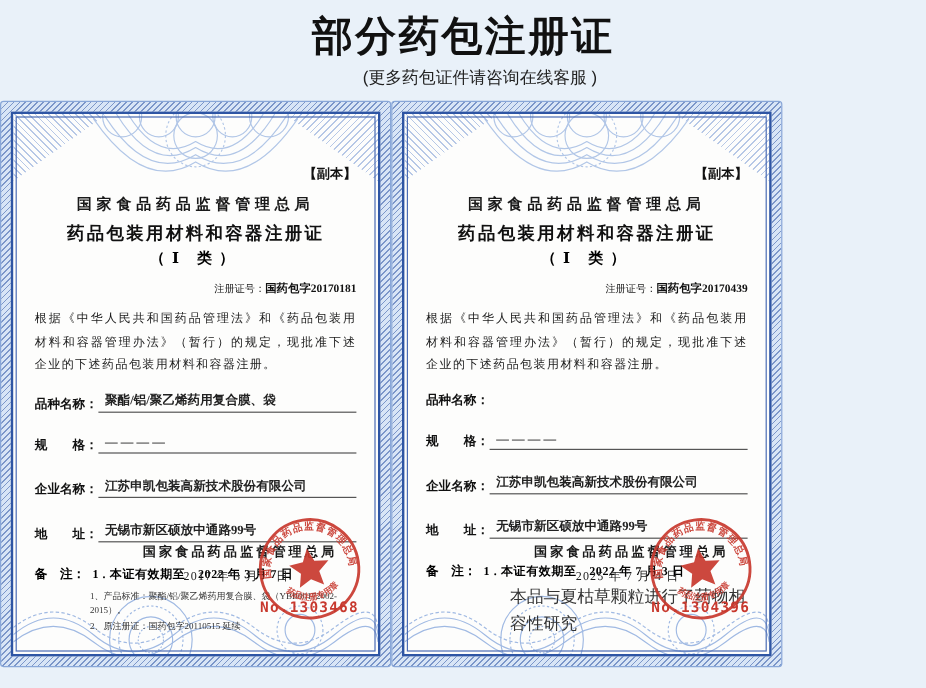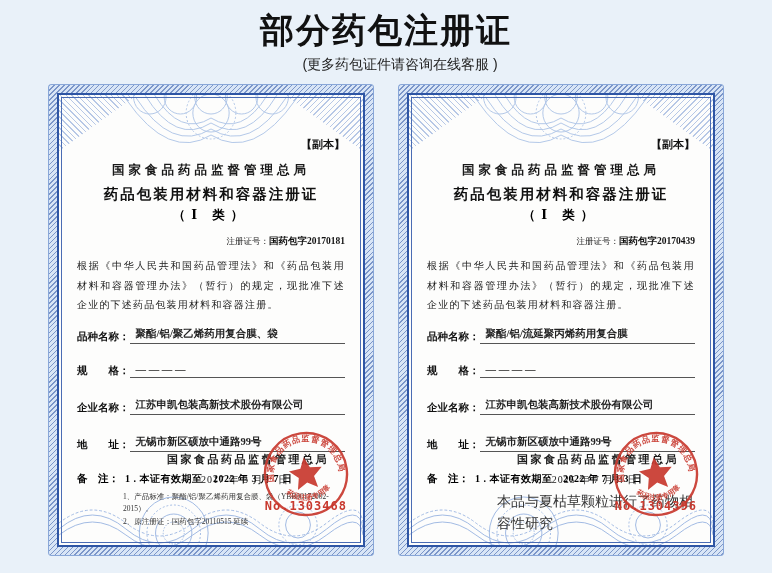--- a/index.html
+++ b/index.html
@@ -6,21 +6,21 @@
   html,body { width:772px; height:573px; }
   body {
     background:#e9f1f9;
     font-family:"Liberation Sans","DejaVu Sans",sans-serif;
     overflow:hidden;
   }
   .page-header { text-align:center; padding-top:8px; }
   .page-title { font-size:34px; font-weight:bold; color:#111; letter-spacing:2px; }
   .page-subtitle { font-size:14px; color:#222; margin-top:2px;margin-left:28px; }
 
-  .certs { display:flex; justify-content:center; gap:24px; margin-top:10px; }
+  .certs { display:flex; justify-content:flex-start; margin-top:10px; }
 
   .cert {
     width:326px; height:472px;
     padding:8px;
     background-color:#d8e5f6;
     background-image:repeating-linear-gradient(135deg, rgba(47,85,164,.55) 0 1px, rgba(216,229,246,0) 1px 3.5px);
     border:1px solid #89a7d8;
     border-radius:3px;
     position:relative;
   }
@@ -227,21 +227,20 @@
         <div class="cert-title">药品包装用材料和容器注册证</div>
         <div class="class-line">（Ⅰ 类）</div>
         <div class="regno-row">
           <span class="regno-label">注册证号：</span><span class="regno-value">国药包字20170439</span>
         </div>
         <div class="body-para">根据《中华人民共和国药品管理法》和《药品包装用材料和容器管理办法》（暂行）的规定，现批准下述企业的下述药品包装用材料和容器注册。</div>
 
         <div class="fields">
           <div class="field-row">
             <span class="field-label">品种名称：</span>
-            <span class="field-value">聚酯/铝/流延聚丙烯药用复合膜</span>
           </div>
           <div class="field-row">
             <span class="field-label">规　　格：</span>
             <span class="field-value">— — — —</span>
           </div>
           <div class="field-row">
             <span class="field-label">企业名称：</span>
             <span class="field-value">江苏申凯包装高新技术股份有限公司</span>
           </div>
           <div class="field-row">

